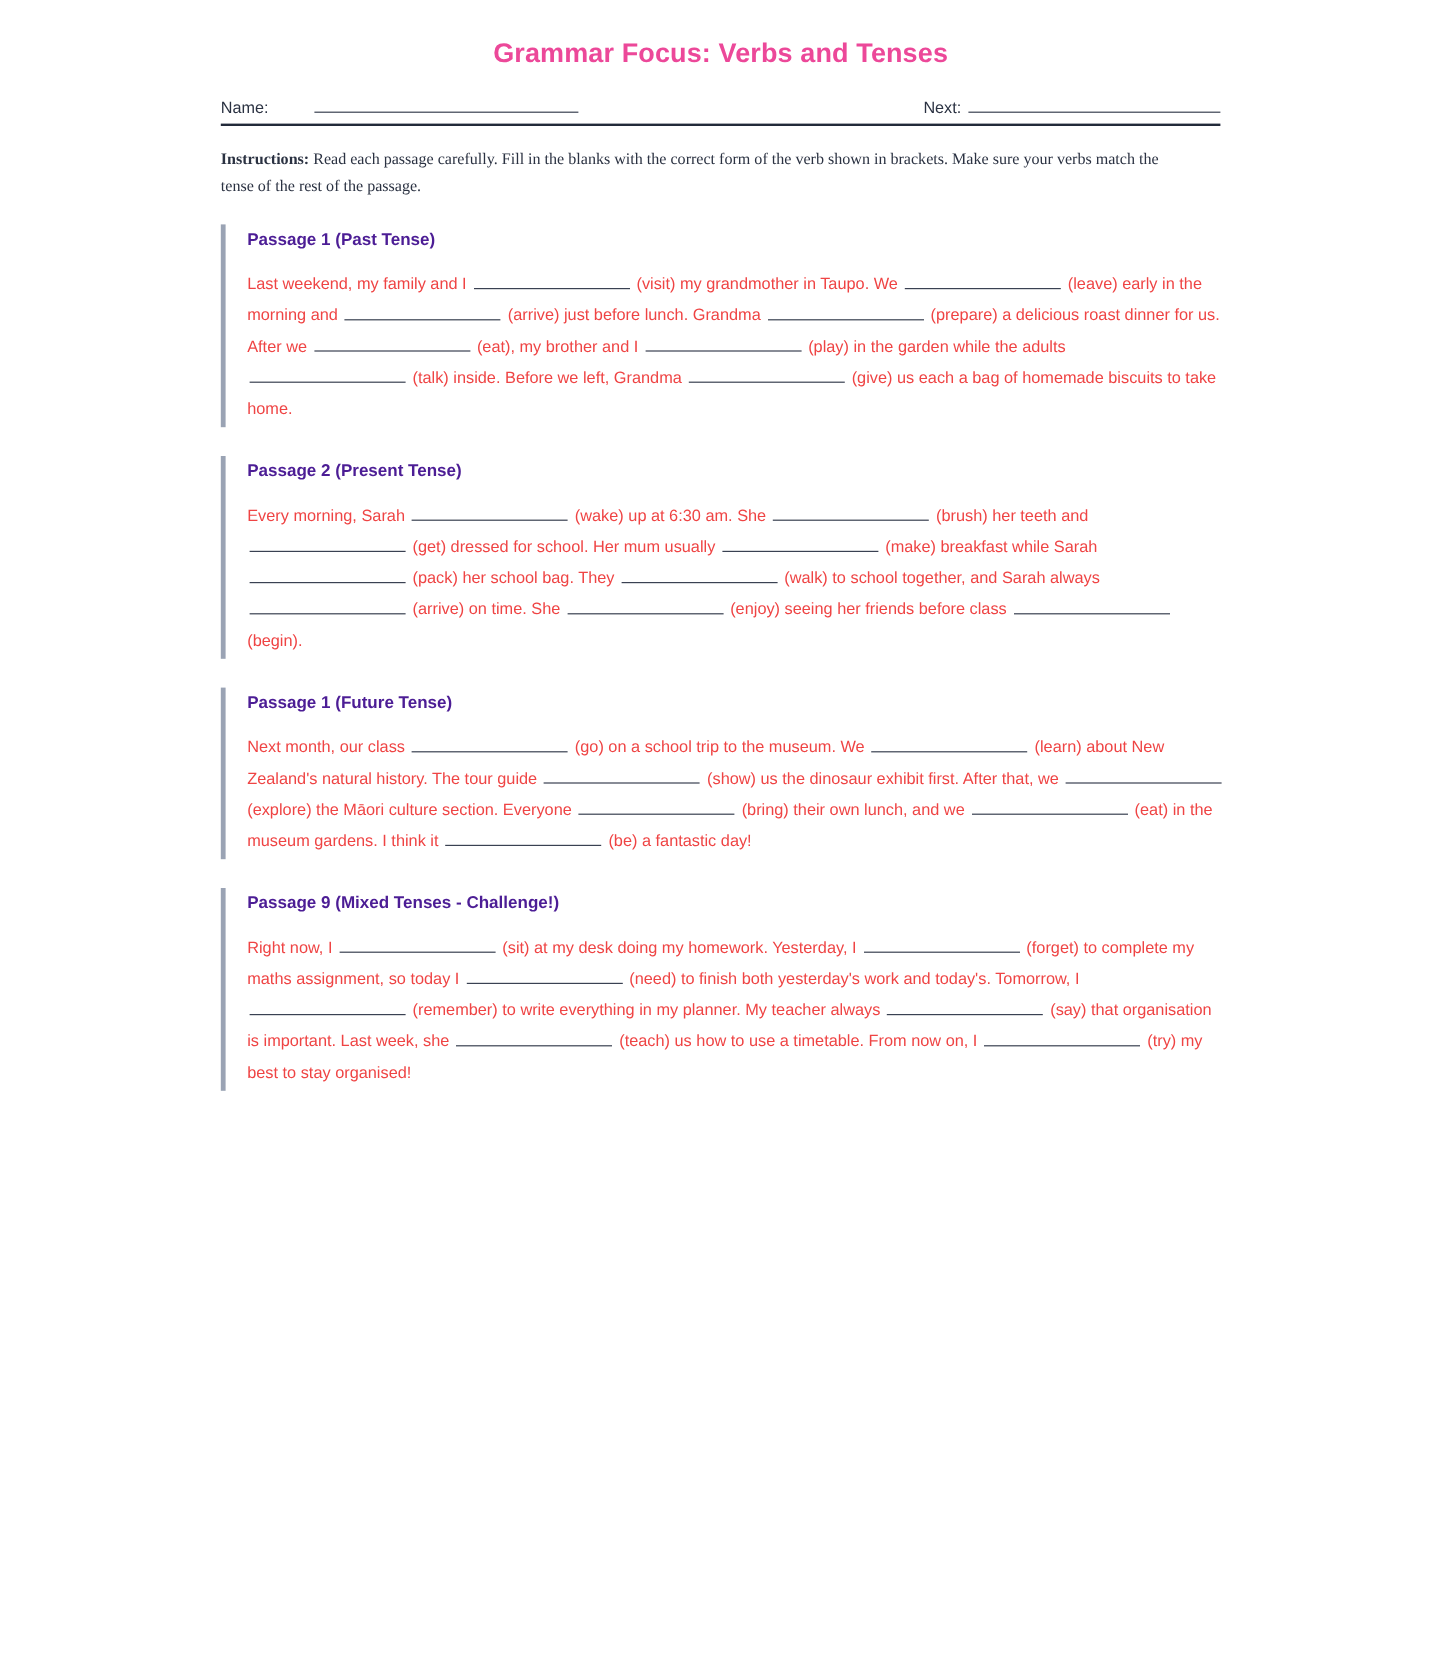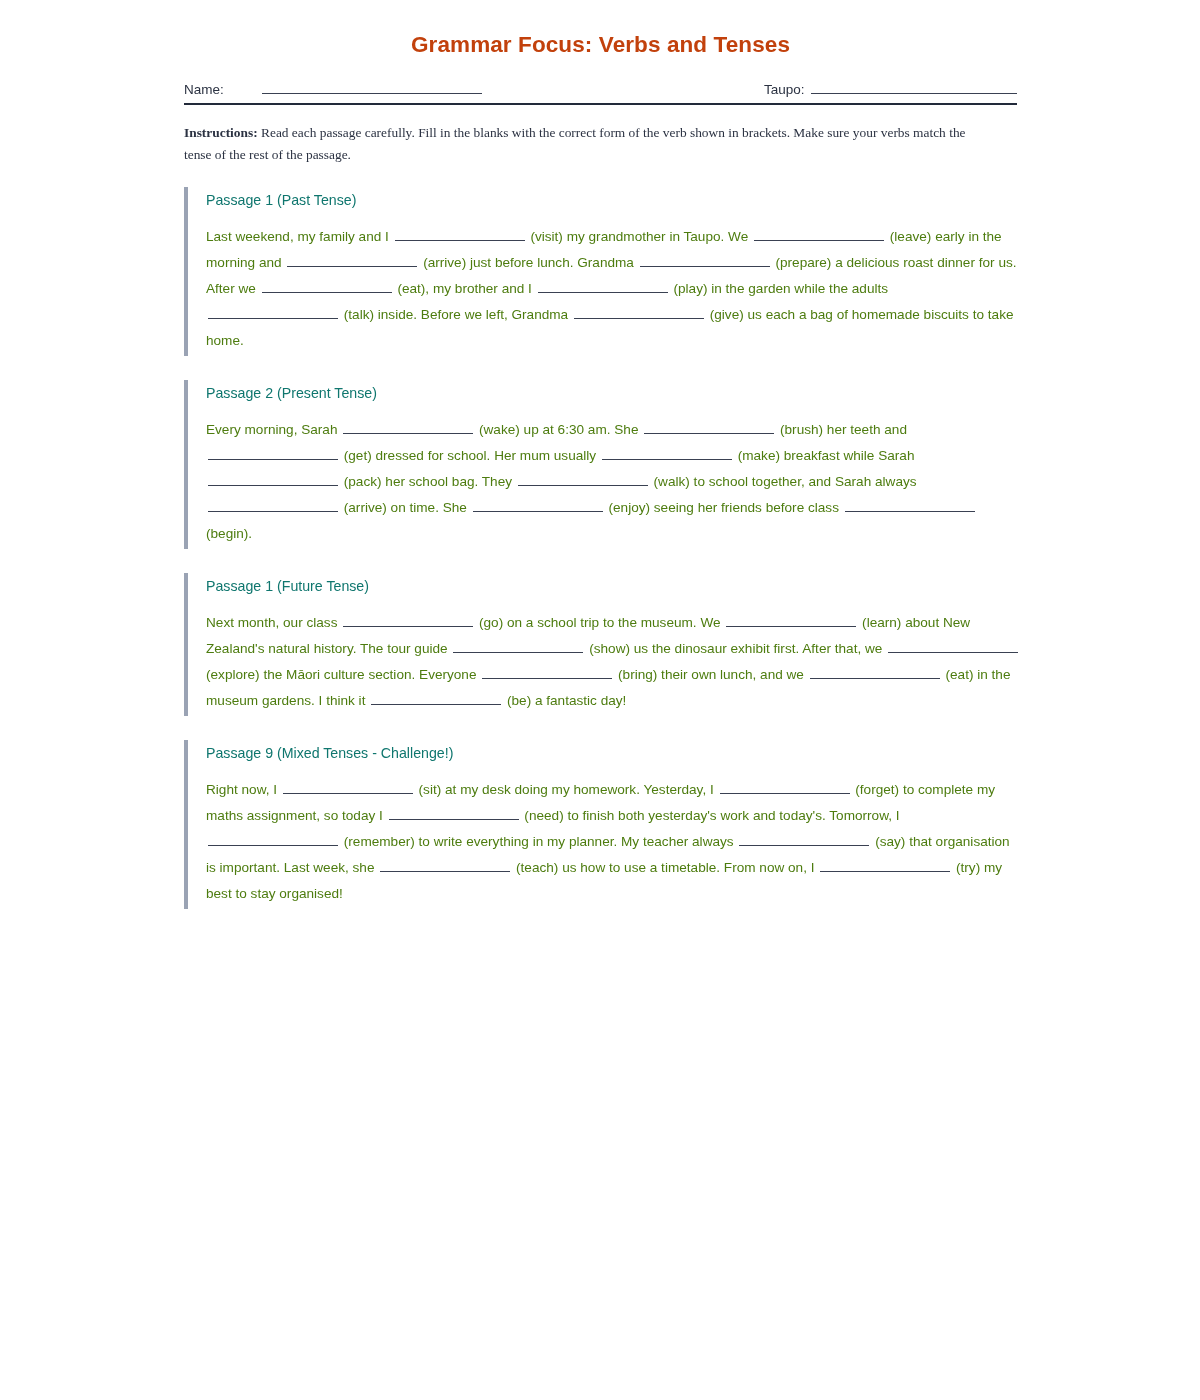--- a/index.html
+++ b/index.html
@@ -32,21 +32,21 @@
   }
 
   
   .doc-title {
     margin: 0;
     padding-top: 32px;
     text-align: center;
     font-size: 22.5px;
     font-weight: bold;
     letter-spacing: 0.1px;
-    color: #c2410c;
+    color: #ec4899;
   }
 
   
   .meta-row {
     display: flex;
     align-items: flex-end;
     margin-top: 22px;
     font-size: 13.5px;
     color: #2b3242;
   }
@@ -99,30 +99,30 @@
     border-left: 4px solid #9aa3b4;
     padding: 0 0 2px 18px;
     margin-bottom: 24px;
   }
   .passage:last-child { margin-bottom: 0; }
 
   .passage-heading {
     margin: 0;
     padding-top: 4px;
     font-size: 14.2px;
-    font-weight: normal;
-    color: #0f766e;
+    font-weight: bold;
+    color: #4c1d95;
     line-height: 1.3;
   }
   .passage-body {
     margin: 0;
     padding-top: 14px;
     font-size: 13.6px;
     line-height: 1.92;
-    color: #4d7c0f;
+    color: #ef4444;
     width: 815px;
     text-align: left;
   }
 
   
   .blank {
     display: inline-block;
     width: 130px;
     border-bottom: 1.15px solid #3a4152;
     height: 0.82em;
@@ -137,21 +137,21 @@
   <div class="content">
 
     <h1 class="doc-title">Grammar Focus: Verbs and Tenses</h1>
 
     <div class="meta-row">
       <div class="meta-field name-field">
         <span class="meta-label">Name:</span>
         <span class="meta-line"></span>
       </div>
       <div class="meta-field date-field">
-        <span class="meta-label">Taupo:</span>
+        <span class="meta-label">Next:</span>
         <span class="meta-line"></span>
       </div>
     </div>
 
     <hr class="header-rule">
 
     <p class="instructions">
       <b>Instructions:</b><span> Read each passage carefully. Fill in the blanks with the correct form of the verb shown in brackets. Make sure your verbs match the tense of the rest of the passage.</span>
     </p>
 

